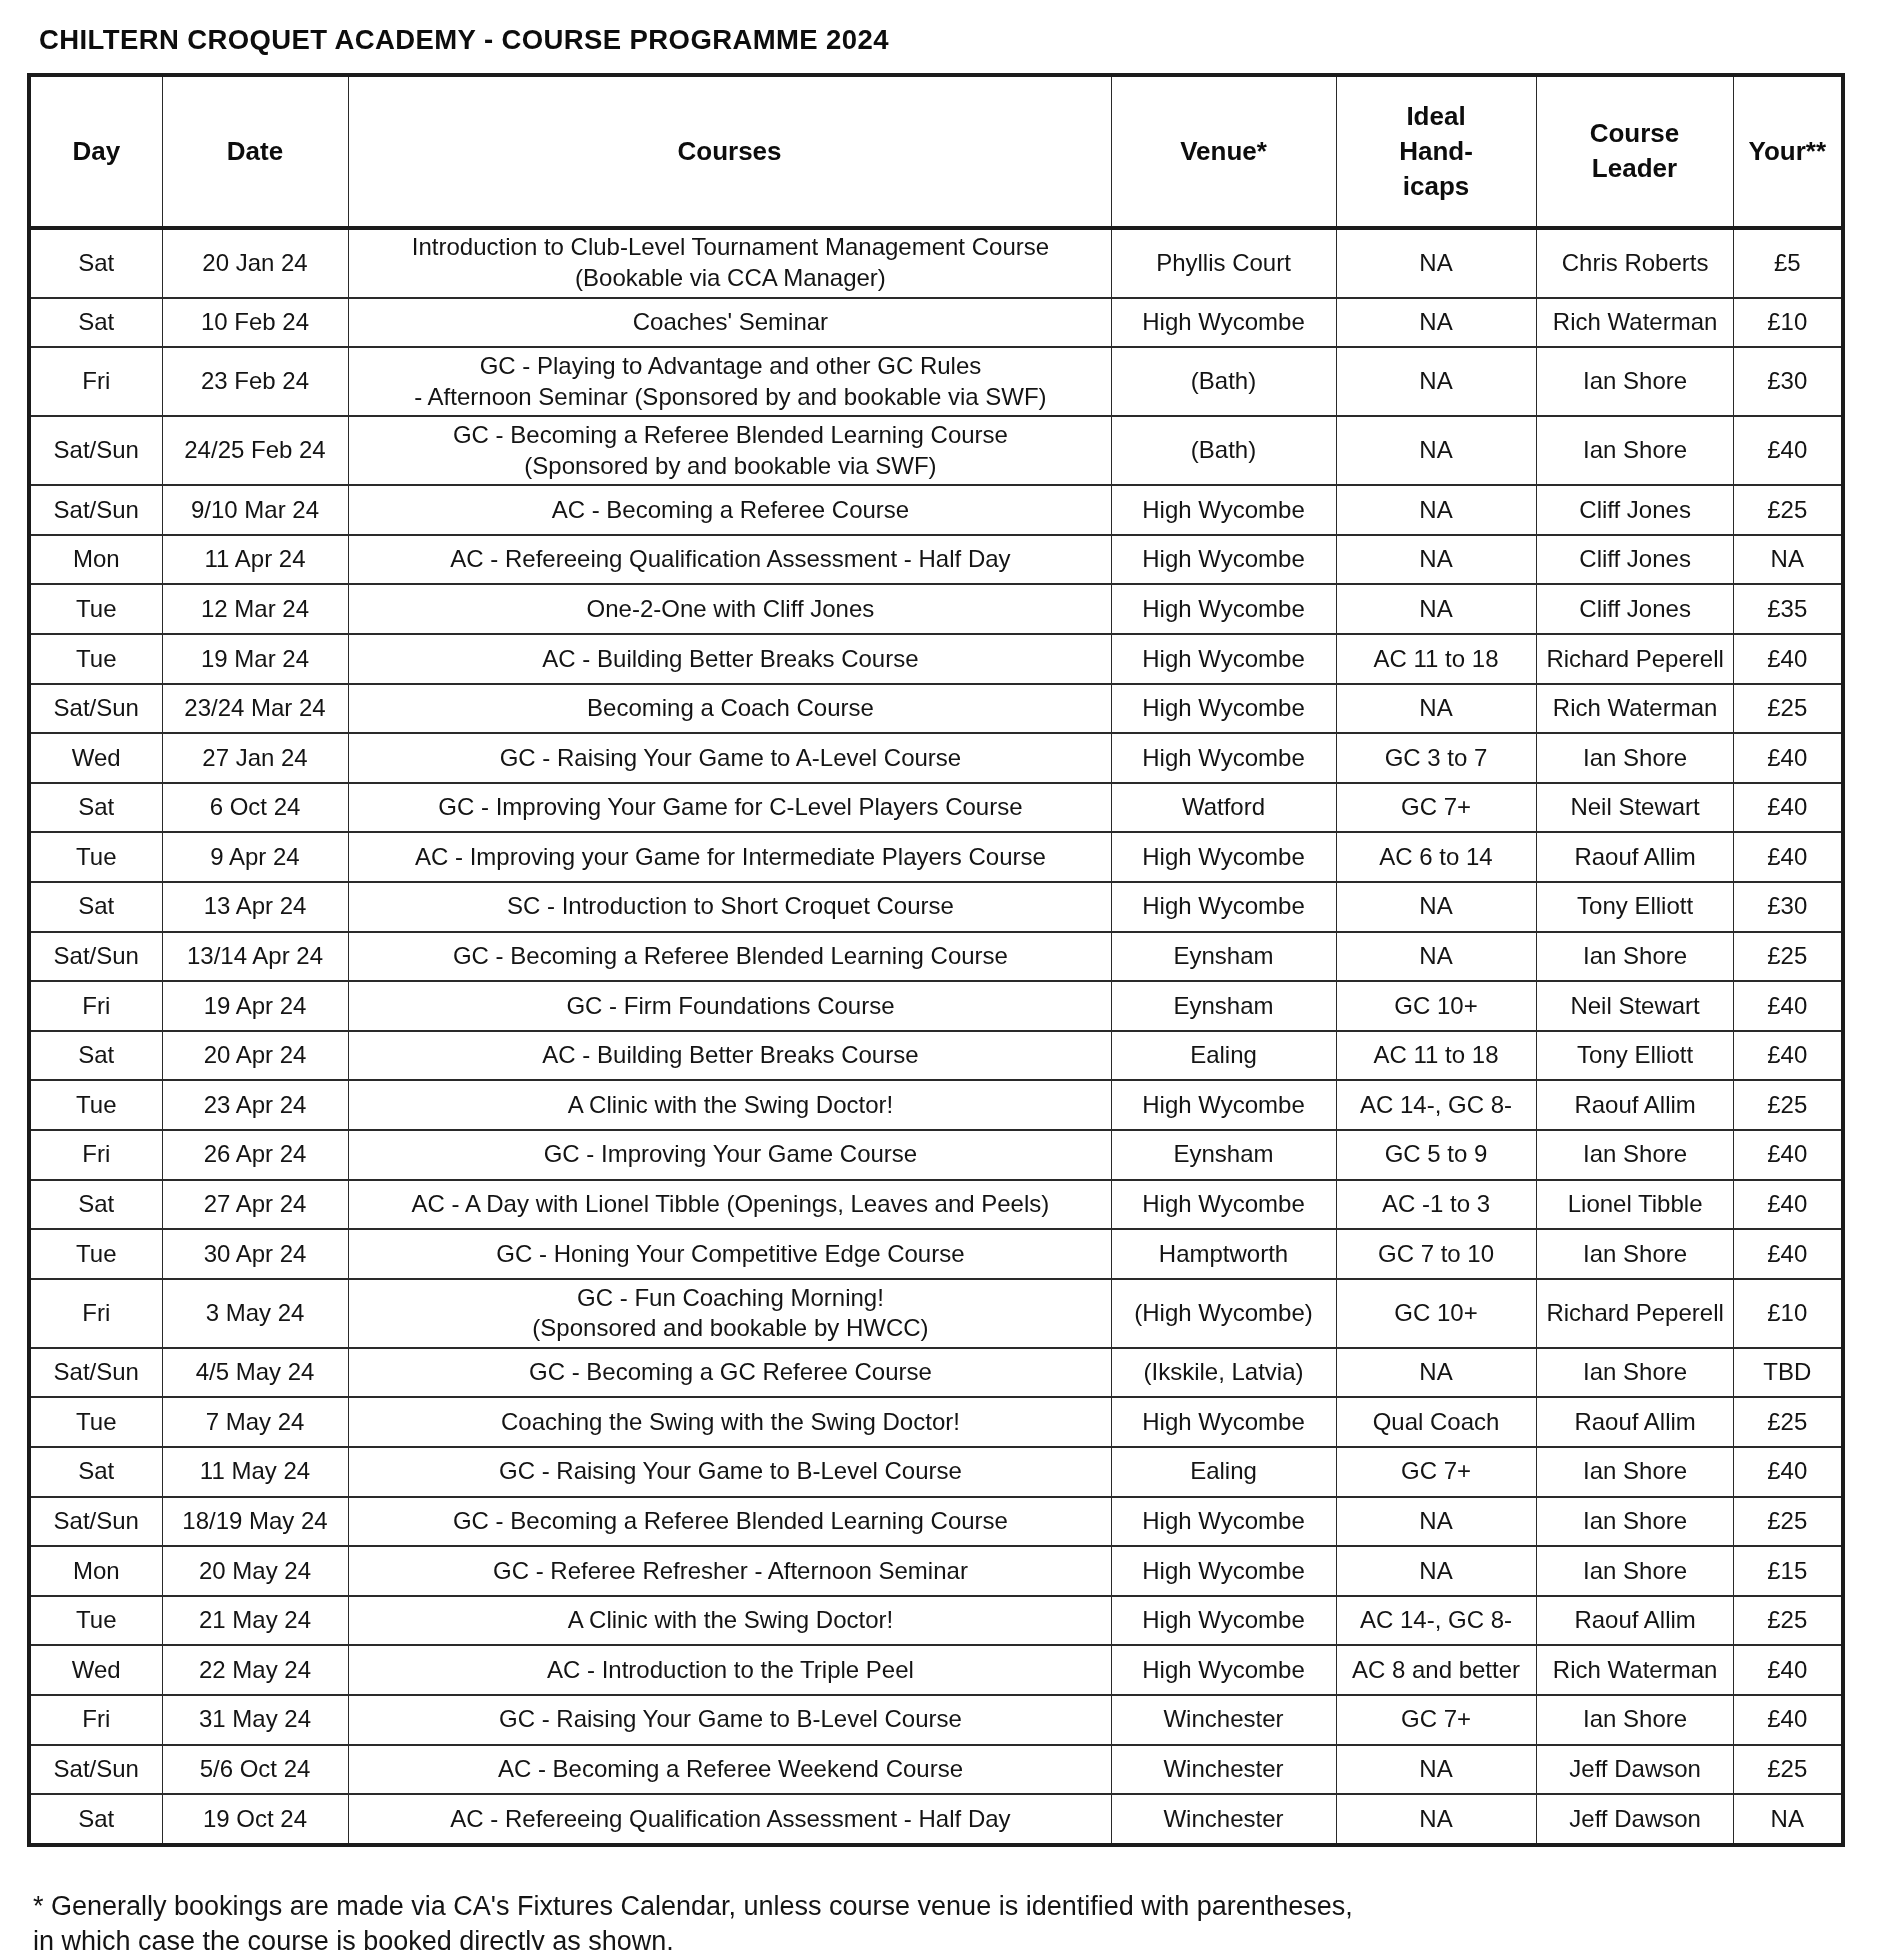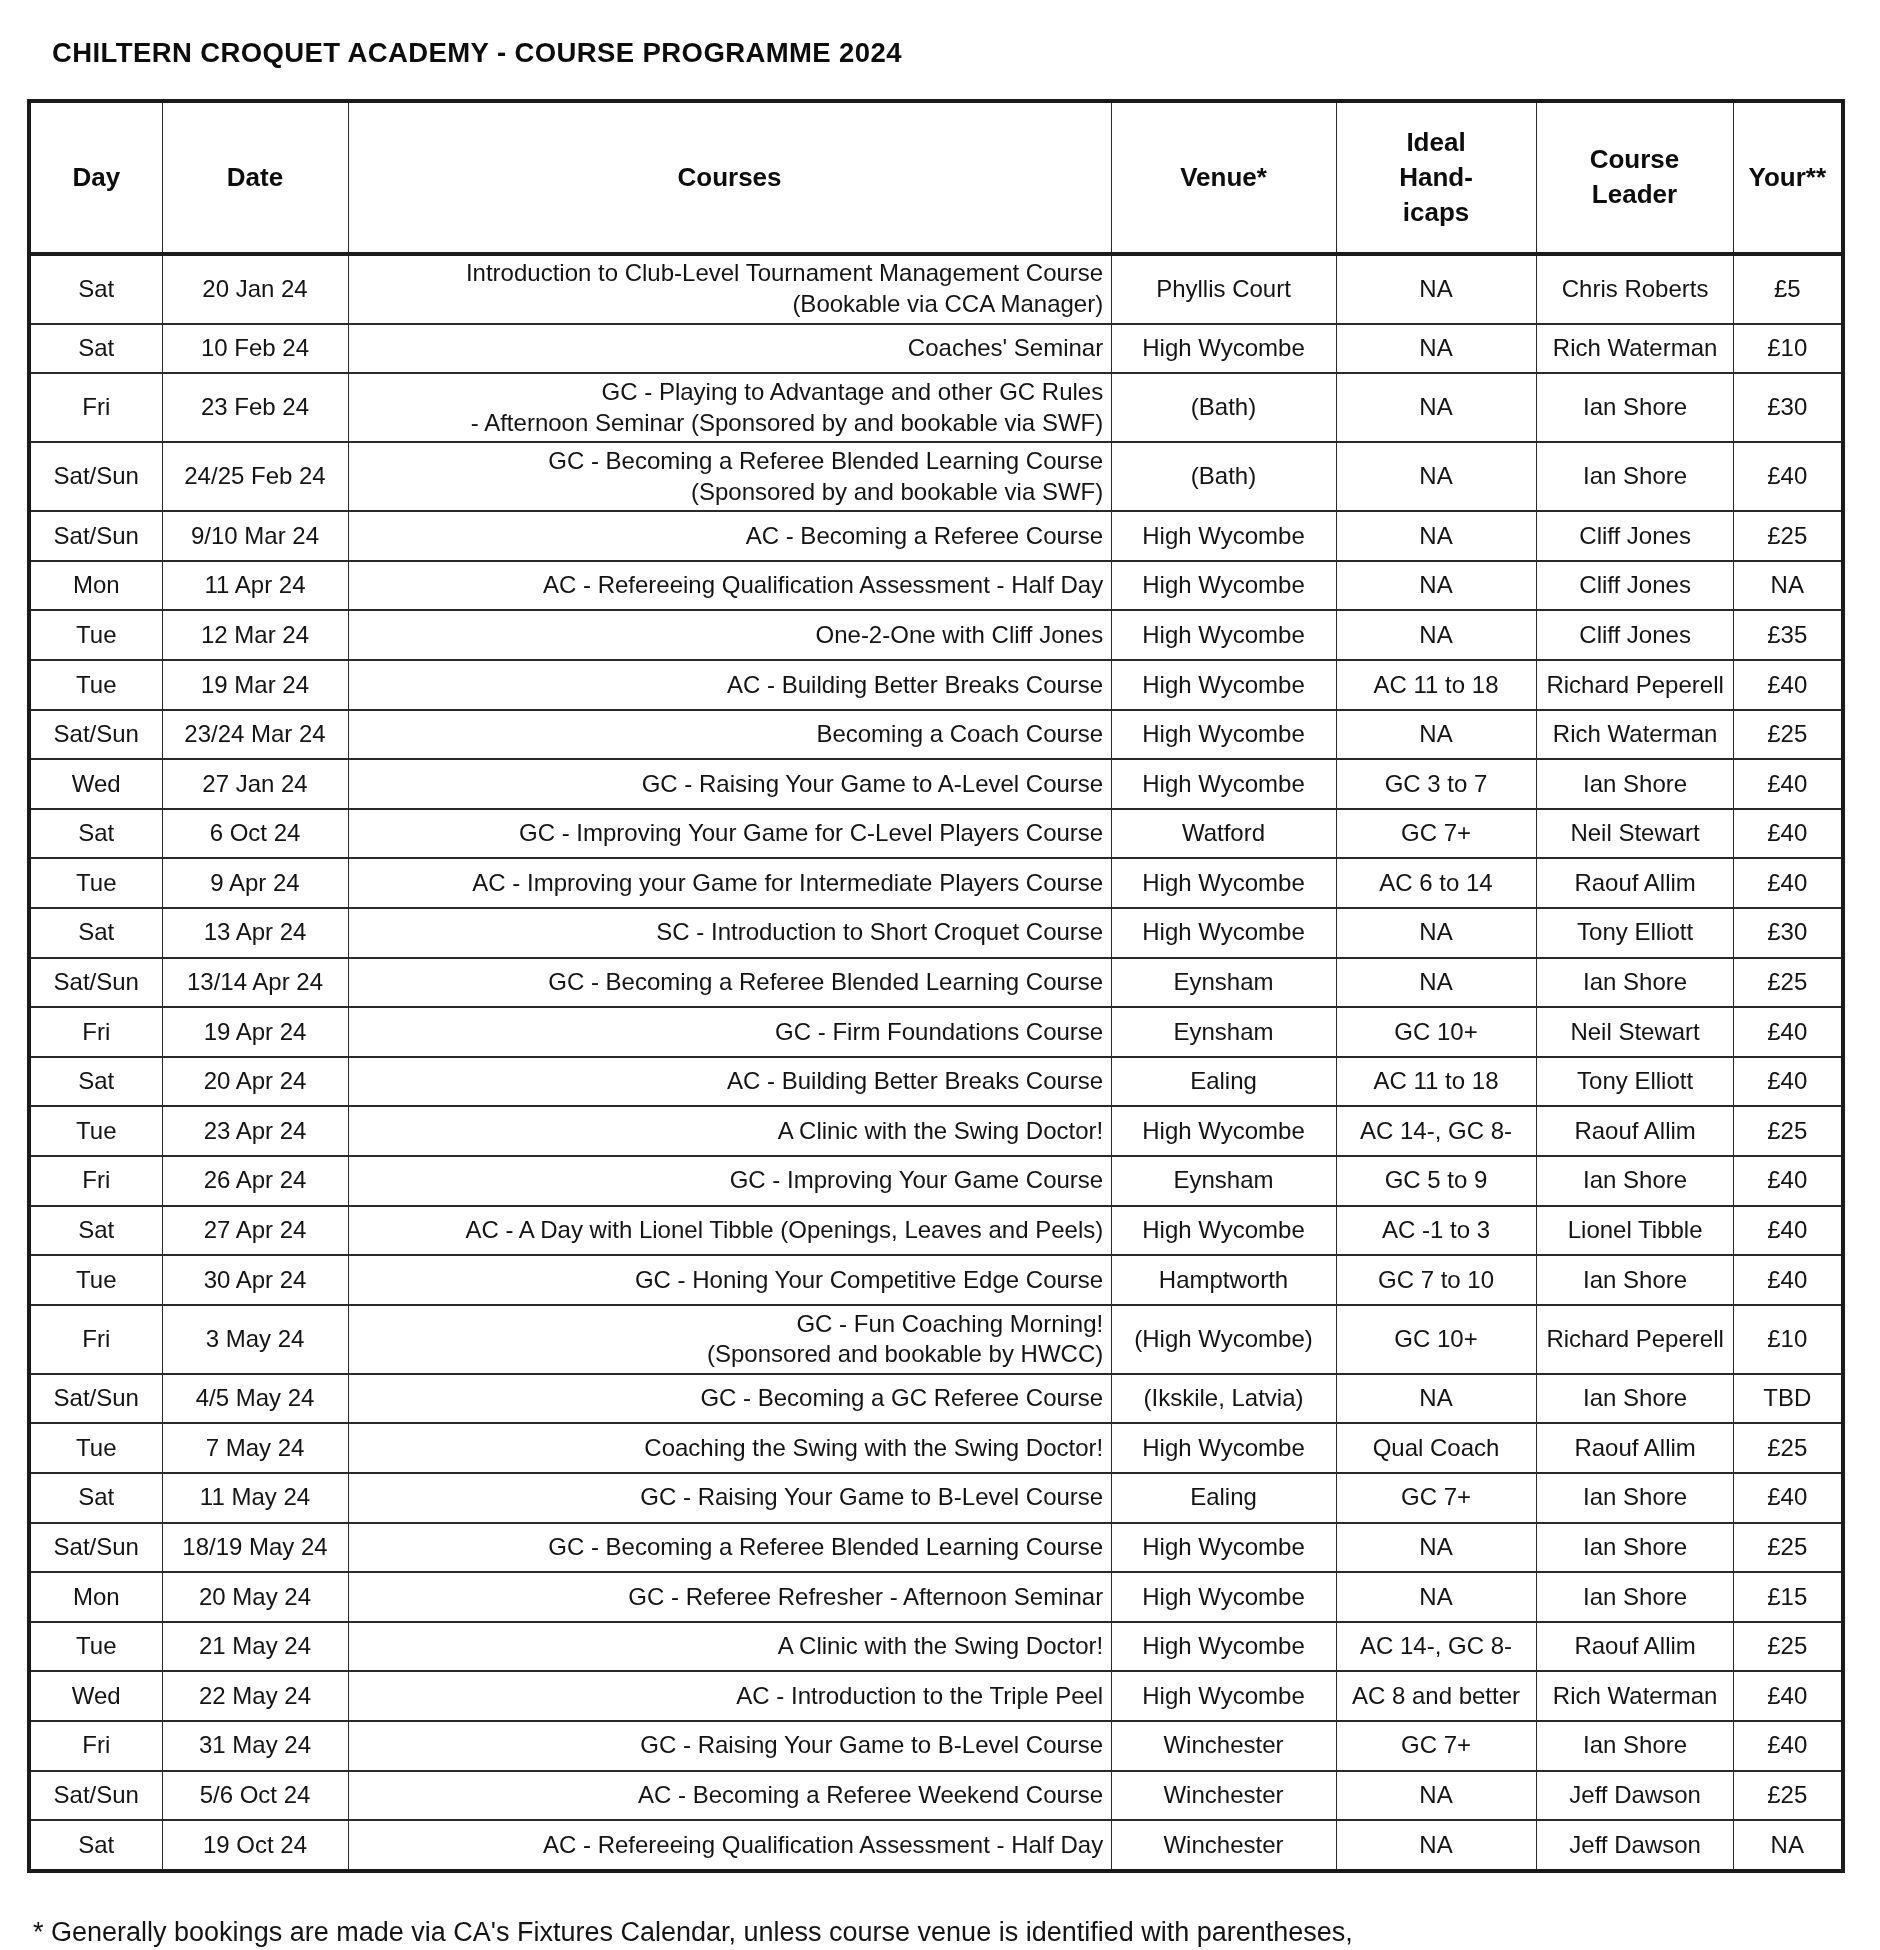--- a/index.html
+++ b/index.html
@@ -7,21 +7,21 @@
     width: 1881px;
     height: 1951px;
     background: #ffffff;
     font-family: "Liberation Sans", "DejaVu Sans", sans-serif;
     color: #111111;
     position: relative;
     overflow: hidden;
     box-sizing: border-box;
   }
   .doc-title {
-    margin: 17px;
+    margin: 4px;
     padding: 20px 0 13px 35px;
     font-size: 27.5px;
     font-weight: bold;
     letter-spacing: 0.4px;
     color: #0d0d0d;
     border-radius: 17px;
   }
   table.course-table {
     border-collapse: collapse;
     table-layout: fixed;
@@ -51,21 +51,21 @@
   }
   table.course-table td {
     height: 42px;
     font-size: 24px;
     text-align: center;
     padding: 2.8px 5.5px;
     line-height: 1.28;
     color: #141414;
   }
   table.course-table td.cell-course {
-    text-align: right;
+    text-align: center;
     white-space: pre-line;
     padding-left: 9.2px;
     padding-right: 7.3px;
   }
   table.course-table td.cell-leader { padding-left: 3px; padding-right: 1.8px; }
   table.course-table td.cell-handicaps { padding-left: 1.8px; padding-right: 1.8px; }
   .footnotes {
     margin: 42px 0 0 33px;
     font-size: 27px;
     line-height: 1.32;

